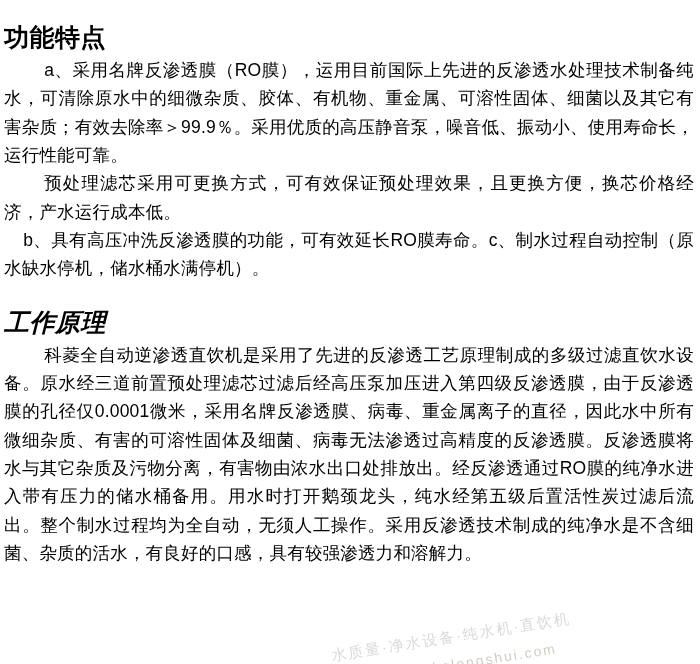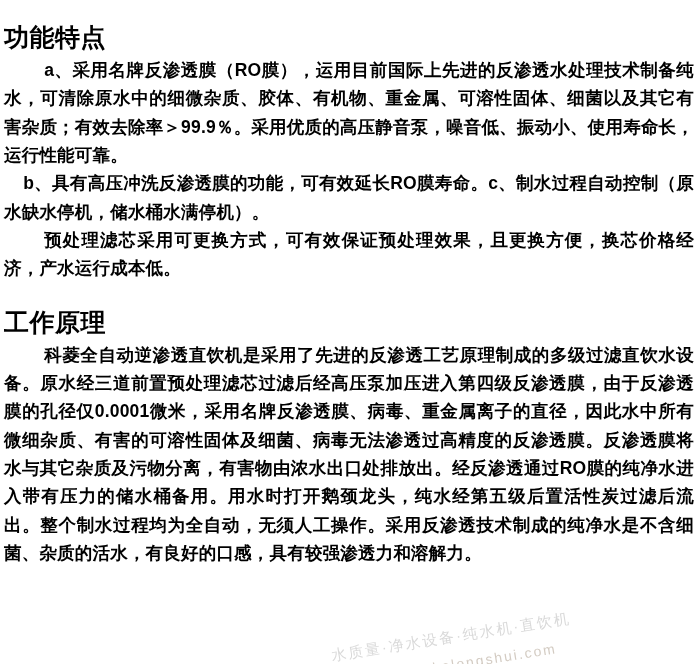--- a/index.html
+++ b/index.html
@@ -26,30 +26,30 @@
   h2.section-title {
     font-size: 25px;
     font-weight: bold;
     line-height: 1.2;
     margin: 0;
     padding: 6px 0 4px 0;
     letter-spacing: 0.5px;
   }
   h2.section-title.second {
     padding-top: 24px;
+    font-style: italic;
   }
   p.para {
     font-size: 17.5px;
     line-height: 1.62;
     margin: 0;
     padding: 0;
     text-align: justify;
     text-justify: inter-ideograph;
     letter-spacing: 0.2px;
-    font-weight: bold;
   }
   p.indent {
     text-indent: 2.3em;
   }
   p.indent-small {
     text-indent: 1.1em;
   }
   .watermark {
     position: absolute;
     pointer-events: none;
@@ -75,23 +75,23 @@
 </style>
 </head>
 <body>
 
 <div class="page">
 
   <h2 class="section-title">功能特点</h2>
 
   <p class="para indent">a、采用名牌反渗透膜（RO膜），运用目前国际上先进的反渗透水处理技术制备纯水，可清除原水中的细微杂质、胶体、有机物、重金属、可溶性固体、细菌以及其它有害杂质；有效去除率＞99.9％。采用优质的高压静音泵，噪音低、振动小、使用寿命长，运行性能可靠。</p>
 
+  <p class="para indent">预处理滤芯采用可更换方式，可有效保证预处理效果，且更换方便，换芯价格经济，产水运行成本低。</p>
+
   <p class="para indent-small">b、具有高压冲洗反渗透膜的功能，可有效延长RO膜寿命。c、制水过程自动控制（原水缺水停机，储水桶水满停机）。</p>
-
-  <p class="para indent">预处理滤芯采用可更换方式，可有效保证预处理效果，且更换方便，换芯价格经济，产水运行成本低。</p>
 
   <h2 class="section-title second">工作原理</h2>
 
   <p class="para indent">科菱全自动逆渗透直饮机是采用了先进的反渗透工艺原理制成的多级过滤直饮水设备。原水经三道前置预处理滤芯过滤后经高压泵加压进入第四级反渗透膜，由于反渗透膜的孔径仅0.0001微米，采用名牌反渗透膜、病毒、重金属离子的直径，因此水中所有微细杂质、有害的可溶性固体及细菌、病毒无法渗透过高精度的反渗透膜。反渗透膜将水与其它杂质及污物分离，有害物由浓水出口处排放出。经反渗透通过RO膜的纯净水进入带有压力的储水桶备用。用水时打开鹅颈龙头，纯水经第五级后置活性炭过滤后流出。整个制水过程均为全自动，无须人工操作。采用反渗透技术制成的纯净水是不含细菌、杂质的活水，有良好的口感，具有较强渗透力和溶解力。</p>
 
   <div class="watermark wm1">水质量·净水设备·纯水机·直饮机</div>
   <div class="watermark wm2">kelengshui.com</div>
 
 </div>
 

